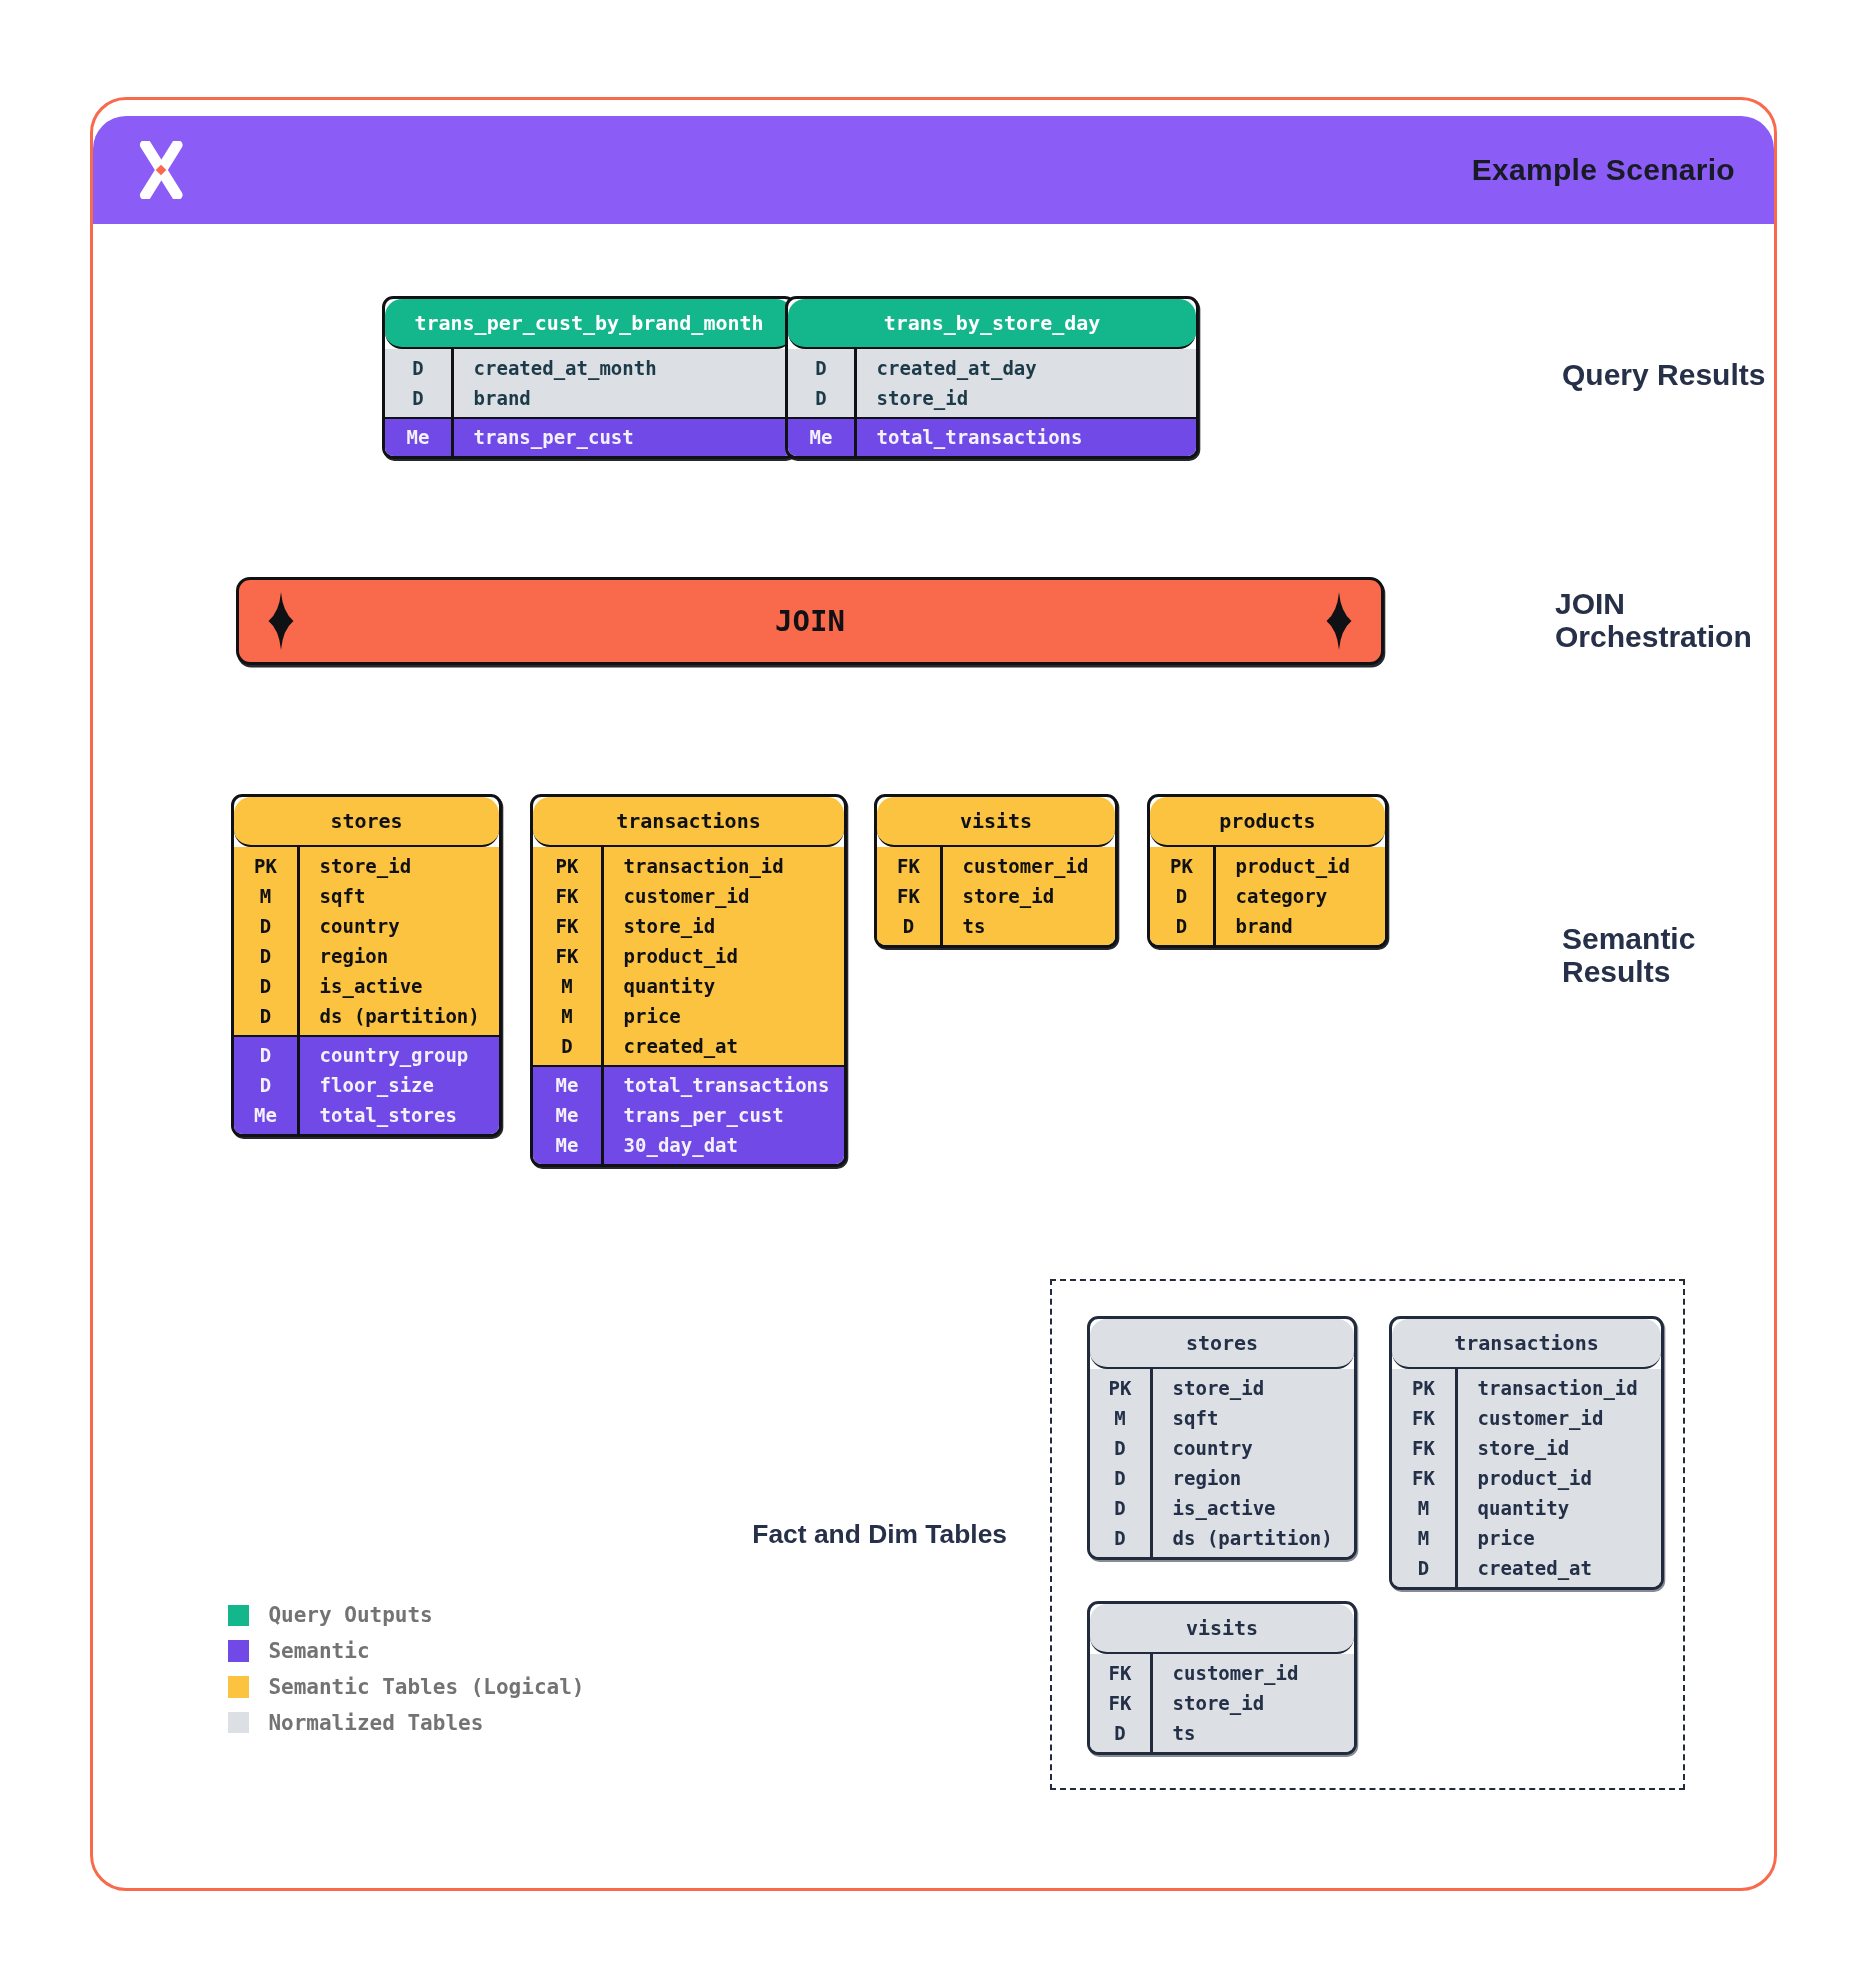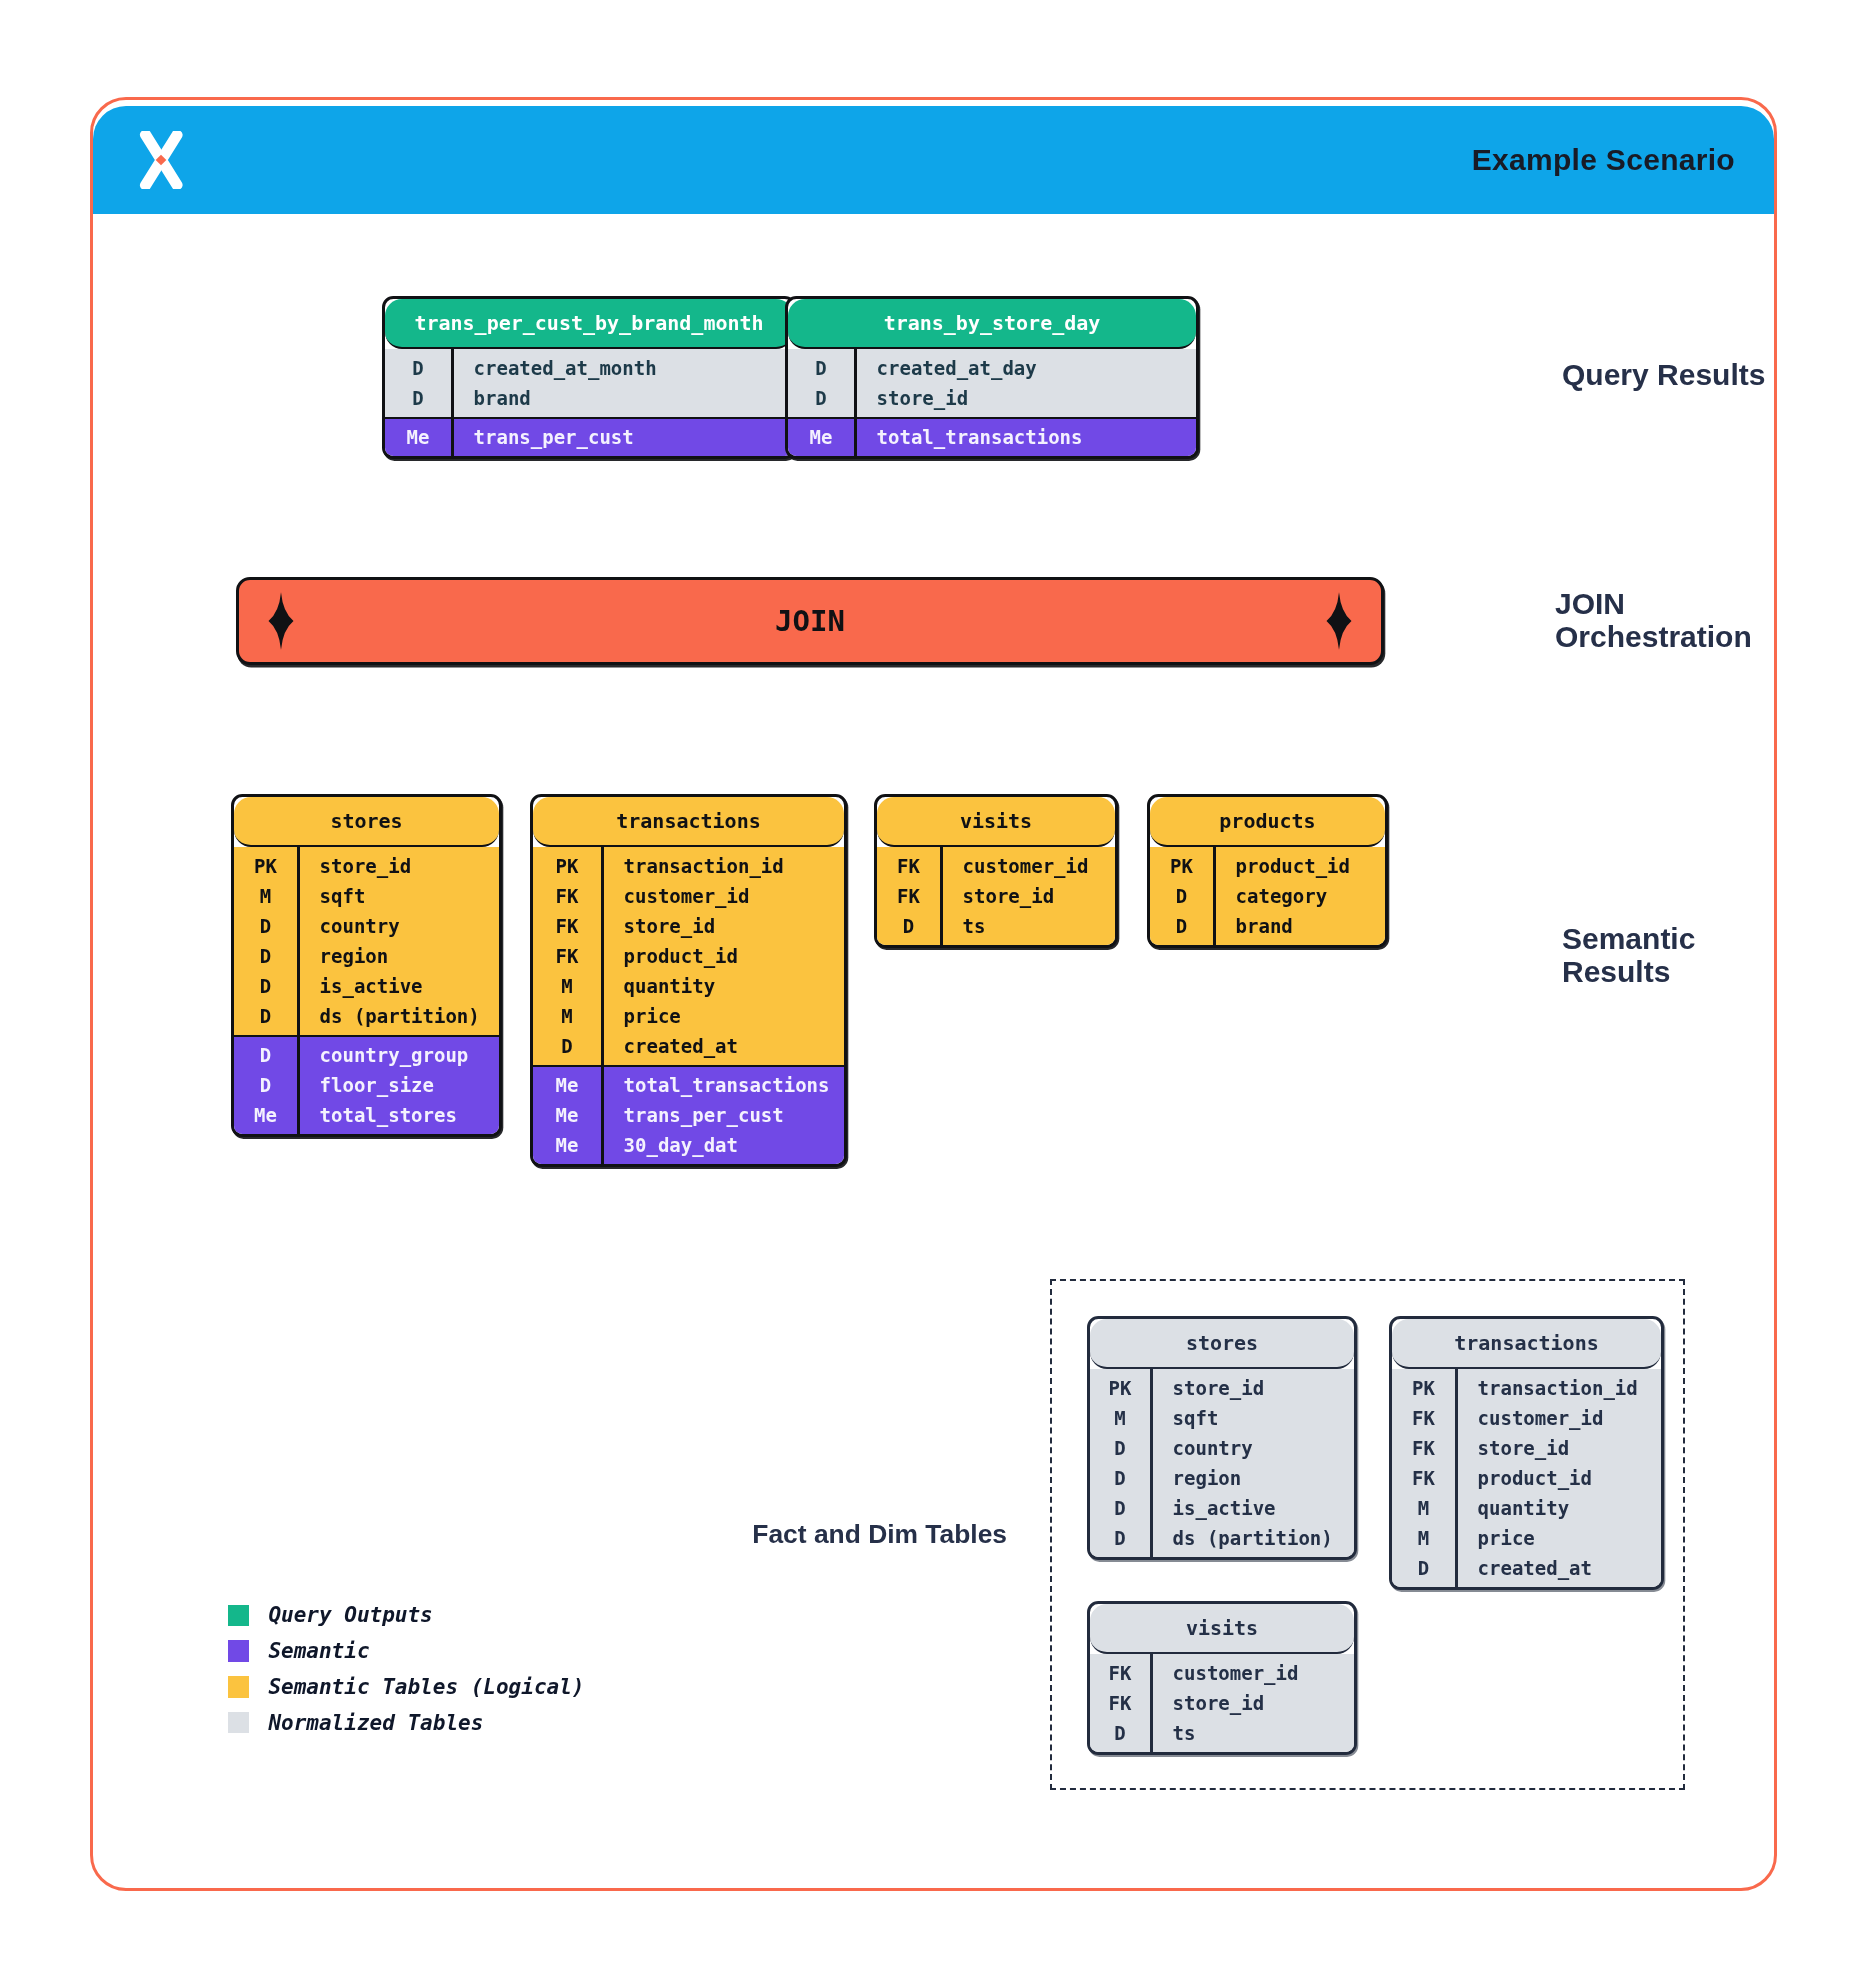--- a/index.html
+++ b/index.html
@@ -1,21 +1,21 @@
 <!DOCTYPE html>
 <html style="font-size:10px"><head>
 <meta charset="utf-8">
 <style>
   html,body{margin:0;padding:0;background:#ffffff;}
   #canvas{position:relative;width:1868px;height:1985px;background:#ffffff;overflow:hidden;
           font-family:"Liberation Sans",sans-serif;}
   
   .card{position:absolute;left:90px;top:97px;width:1681px;height:1788px;
         border:3.1px solid #F9694C;border-radius:36px;background:#ffffff;}
-  .card-header{position:absolute;left:0;top:6px;width:100%;height:108px;background:#0ea5e9;
+  .card-header{position:absolute;left:0;top:16px;width:100%;height:108px;background:#8b5cf6;
         border-radius:33px 33px 0 0;display:flex;align-items:center;justify-content:space-between;
         padding:0 39px;box-sizing:border-box;}
   .card-title{font-size:30px;font-weight:bold;color:#181B26;letter-spacing:0.3px;}
   
   .tbl{position:absolute;border:3.1px solid #101114;border-radius:11.3px;overflow:hidden;
        background:#fff;font-family:"DejaVu Sans Mono","Liberation Mono",monospace;font-weight:bold;
        box-shadow:1.3px 1.9px 0 rgba(16,17,20,.9);--kw:66px;--bd:#101114;}
   .tbl .hd{height:48px;display:flex;align-items:center;justify-content:center;
        font-size:20px;border-bottom:2.5px solid var(--bd);border-radius:17px;}
   .tbl .sec{padding:3.8px 0;position:relative;}
@@ -42,21 +42,21 @@
   .join-diamond.left{left:28px;} .join-diamond.right{right:28px;}
   
   .anno{position:absolute;font-weight:bold;font-size:30px;color:#263049;line-height:33px;margin-left:20px;}
   .fact-label{position:absolute;left:604px;top:1519px;width:403px;text-align:right;
        font-weight:bold;font-size:26.4px;color:#263049;}
   
   .dotted-box{position:absolute;left:1050px;top:1279px;width:635px;height:511px;
        border:2.5px dashed #222B3D;box-sizing:border-box;}
   
   .legend{position:absolute;left:228px;top:1604px;
-       font-family:"DejaVu Sans Mono","Liberation Mono",monospace;font-weight:bold;font-size:21px;color:#0f172a;font-style:italic;}
+       font-family:"DejaVu Sans Mono","Liberation Mono",monospace;font-weight:bold;font-size:21px;color:#737373;}
   .legend .li{display:flex;align-items:center;gap:19px;height:22.6px;margin-bottom:13.2px;}
   .legend .sq{width:21.4px;height:21.4px;flex:0 0 21.4px;}
   
   .overlay{position:absolute;left:0;top:0;pointer-events:none;}
 </style>
 </head>
 <body>
 
 <div id="canvas">
 

